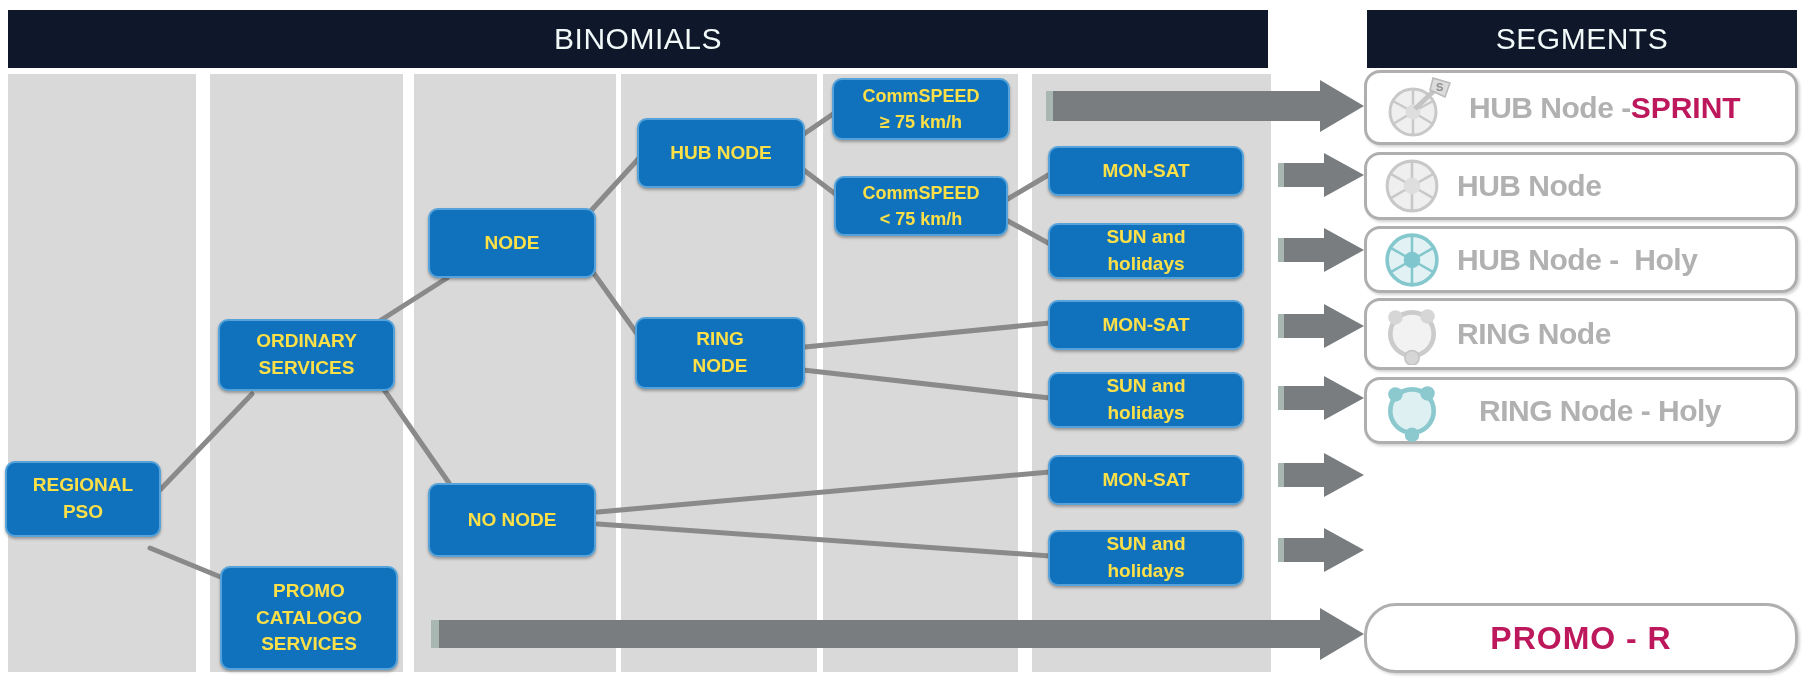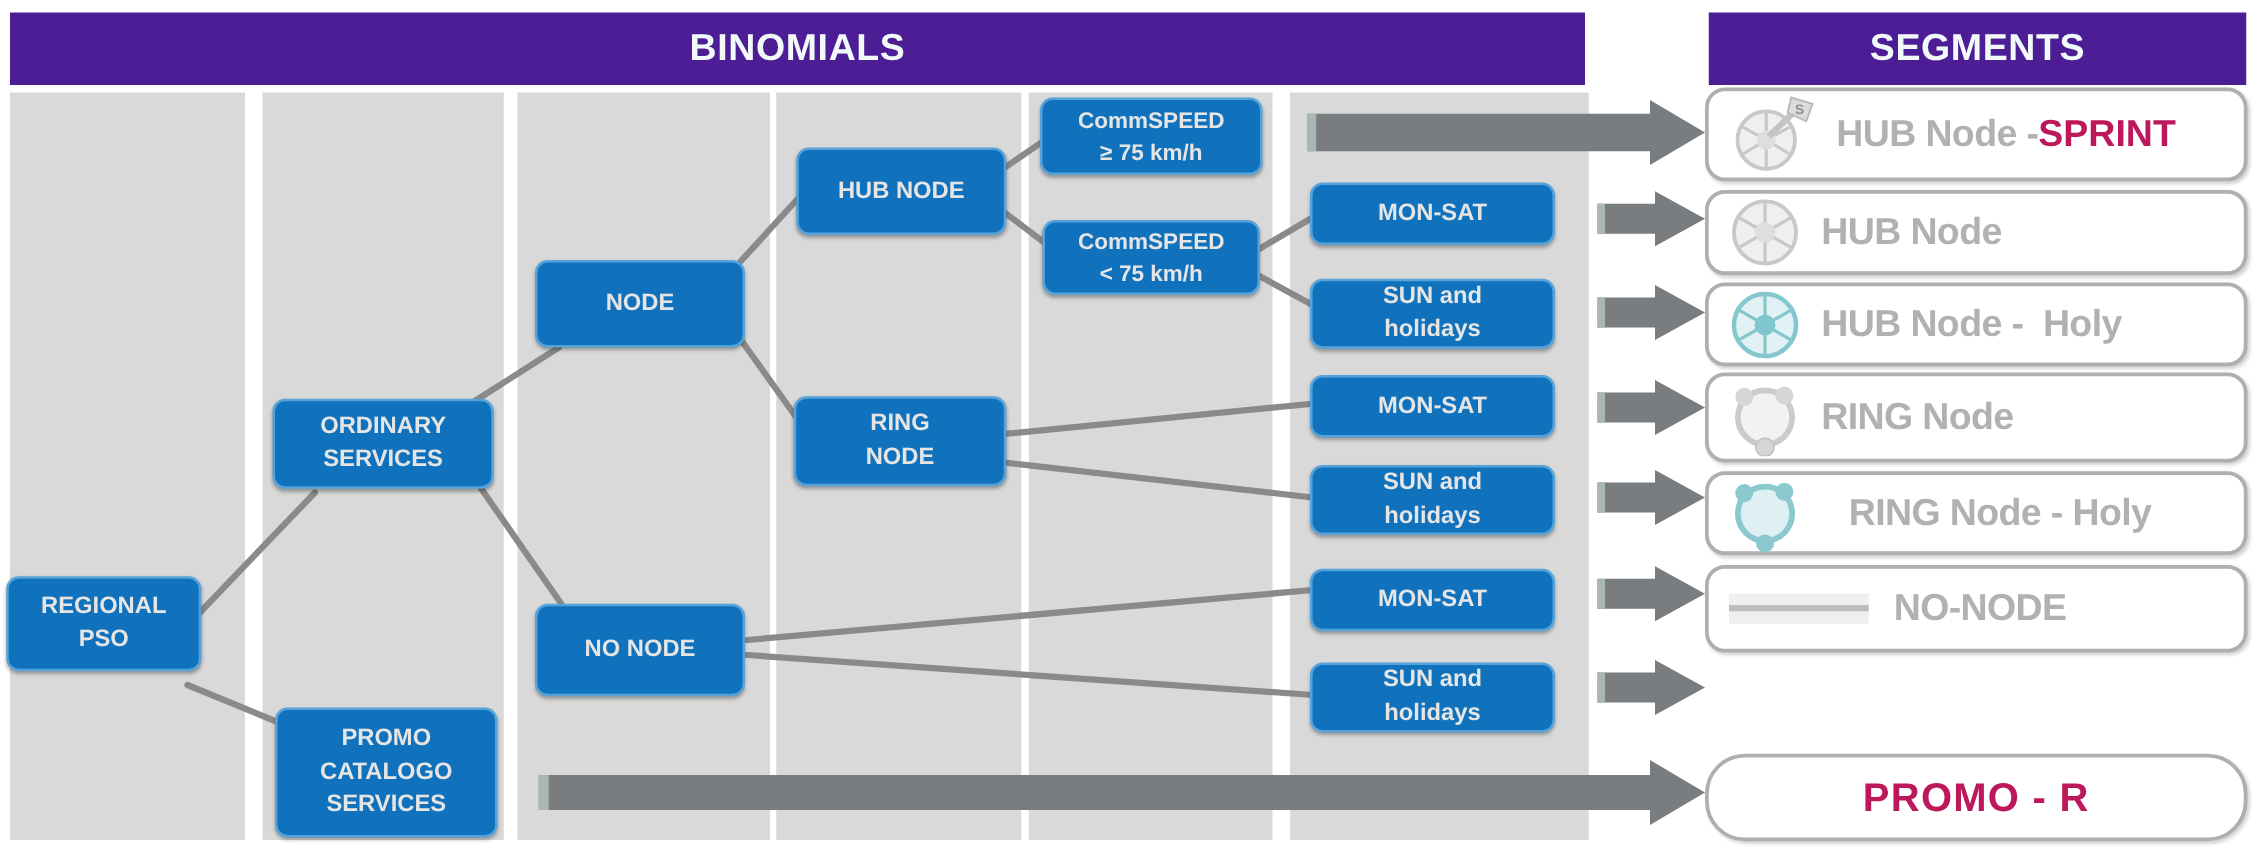--- a/index.html
+++ b/index.html
@@ -1,28 +1,28 @@
 <!DOCTYPE html>
 <html><head>
 <meta charset="utf-8">
 <style>
   html,body{margin:0;padding:0;background:#ffffff;}
   body{font-family:"Liberation Sans", sans-serif;}
   #stage{position:relative;width:1804px;height:682px;background:#ffffff;overflow:hidden;}
 
-  .hdr{position:absolute;top:10px;height:58px;background:#4c1d95;color:#F2FAF9;
+  .hdr{position:absolute;top:10px;height:58px;background:#0f172a;color:#F2FAF9;
        display:flex;align-items:center;justify-content:center;
-       font-size:30px;font-weight:bold;letter-spacing:.5px;}
+       font-size:30px;font-weight:normal;letter-spacing:.5px;}
 
   .col{position:absolute;top:74px;height:598px;background:#D9D9D9;}
 
   #overlay{position:absolute;left:0;top:0;z-index:2;}
 
   .bbox{position:absolute;z-index:3;background:#1072BC;border:2px solid #55A3DA;border-radius:10px;
-        color:#e5e5e5;font-weight:bold;font-size:19px;line-height:1.4;text-align:center;
+        color:#fde047;font-weight:bold;font-size:19px;line-height:1.4;text-align:center;
         display:flex;align-items:center;justify-content:center;white-space:pre-line;
         box-shadow:0 2px 3px rgba(0,0,0,.30);box-sizing:border-box;}
   .bbox.small{font-size:18px;line-height:1.45;}
 
   .seg{position:absolute;left:1364px;width:434px;z-index:3;background:#ffffff;
        border:3px solid #AFAFAF;border-radius:16px;box-sizing:border-box;
        display:flex;align-items:center;padding:0 14px 0 16px;
        box-shadow:2px 2px 3px rgba(0,0,0,.18);}
   .seg-label{color:#B1B1B1;font-size:30px;font-weight:bold;letter-spacing:-.5px;white-space:pre;}
   .seg-accent{color:#be185d;font-size:30px;font-weight:bold;white-space:pre;}
@@ -190,28 +190,19 @@
       <svg width="58" height="62" viewBox="0 0 56 60">
         <circle cx="28" cy="30" r="21" fill="#DFF0F2" stroke="#8BC9CF" stroke-width="4.5"></circle>
         <circle cx="12" cy="14" r="7" fill="#8BC9CF"></circle>
         <circle cx="43" cy="13" r="7" fill="#8BC9CF"></circle>
         <circle cx="28" cy="53" r="7" fill="#8BC9CF"></circle>
       </svg>
     </span>
     <span class="seg-label">RING Node - Holy</span>
   </div>
 
-  <div class="seg" style="top:452px;height:70px;">
-    <span class="icon">
-      <svg width="116" height="28" viewBox="0 0 116 28">
-        <rect x="0" y="2" width="112" height="24" fill="#EFEFEF"></rect>
-        <rect x="0" y="11" width="112" height="5" fill="#BDBDBD"></rect>
-      </svg>
-    </span>
-    <span class="seg-label">NO-NODE</span>
-  </div>
 
 
   <div class="seg center" style="top:603px;height:70px;border-radius:32px;">
     <span class="seg-accent">PROMO - R</span>
   </div>
 
 </div>
 
 </body></html>

